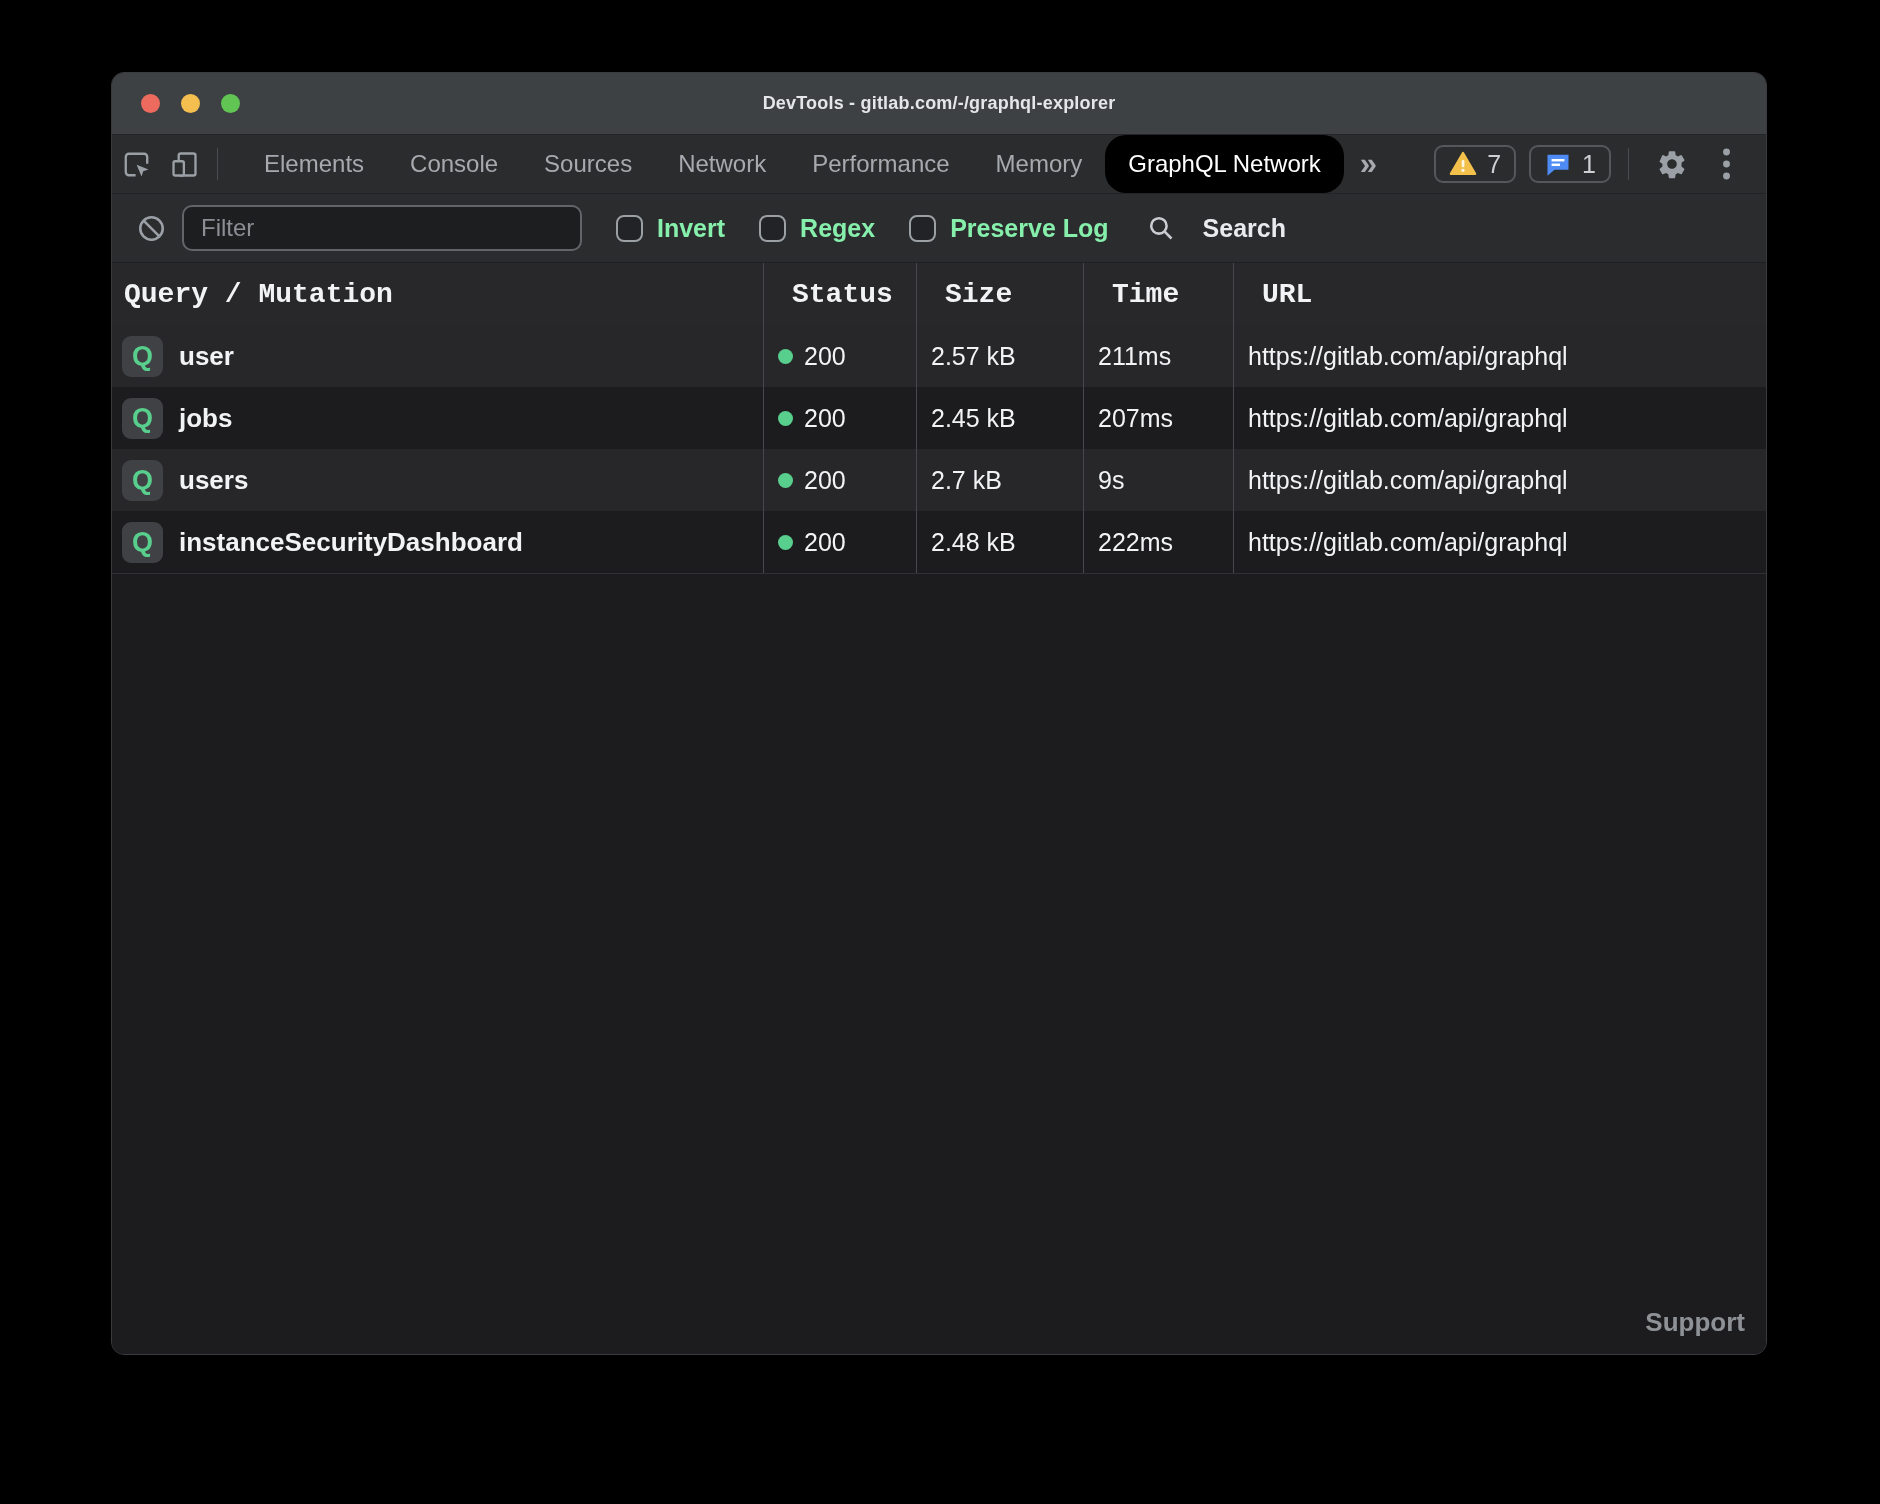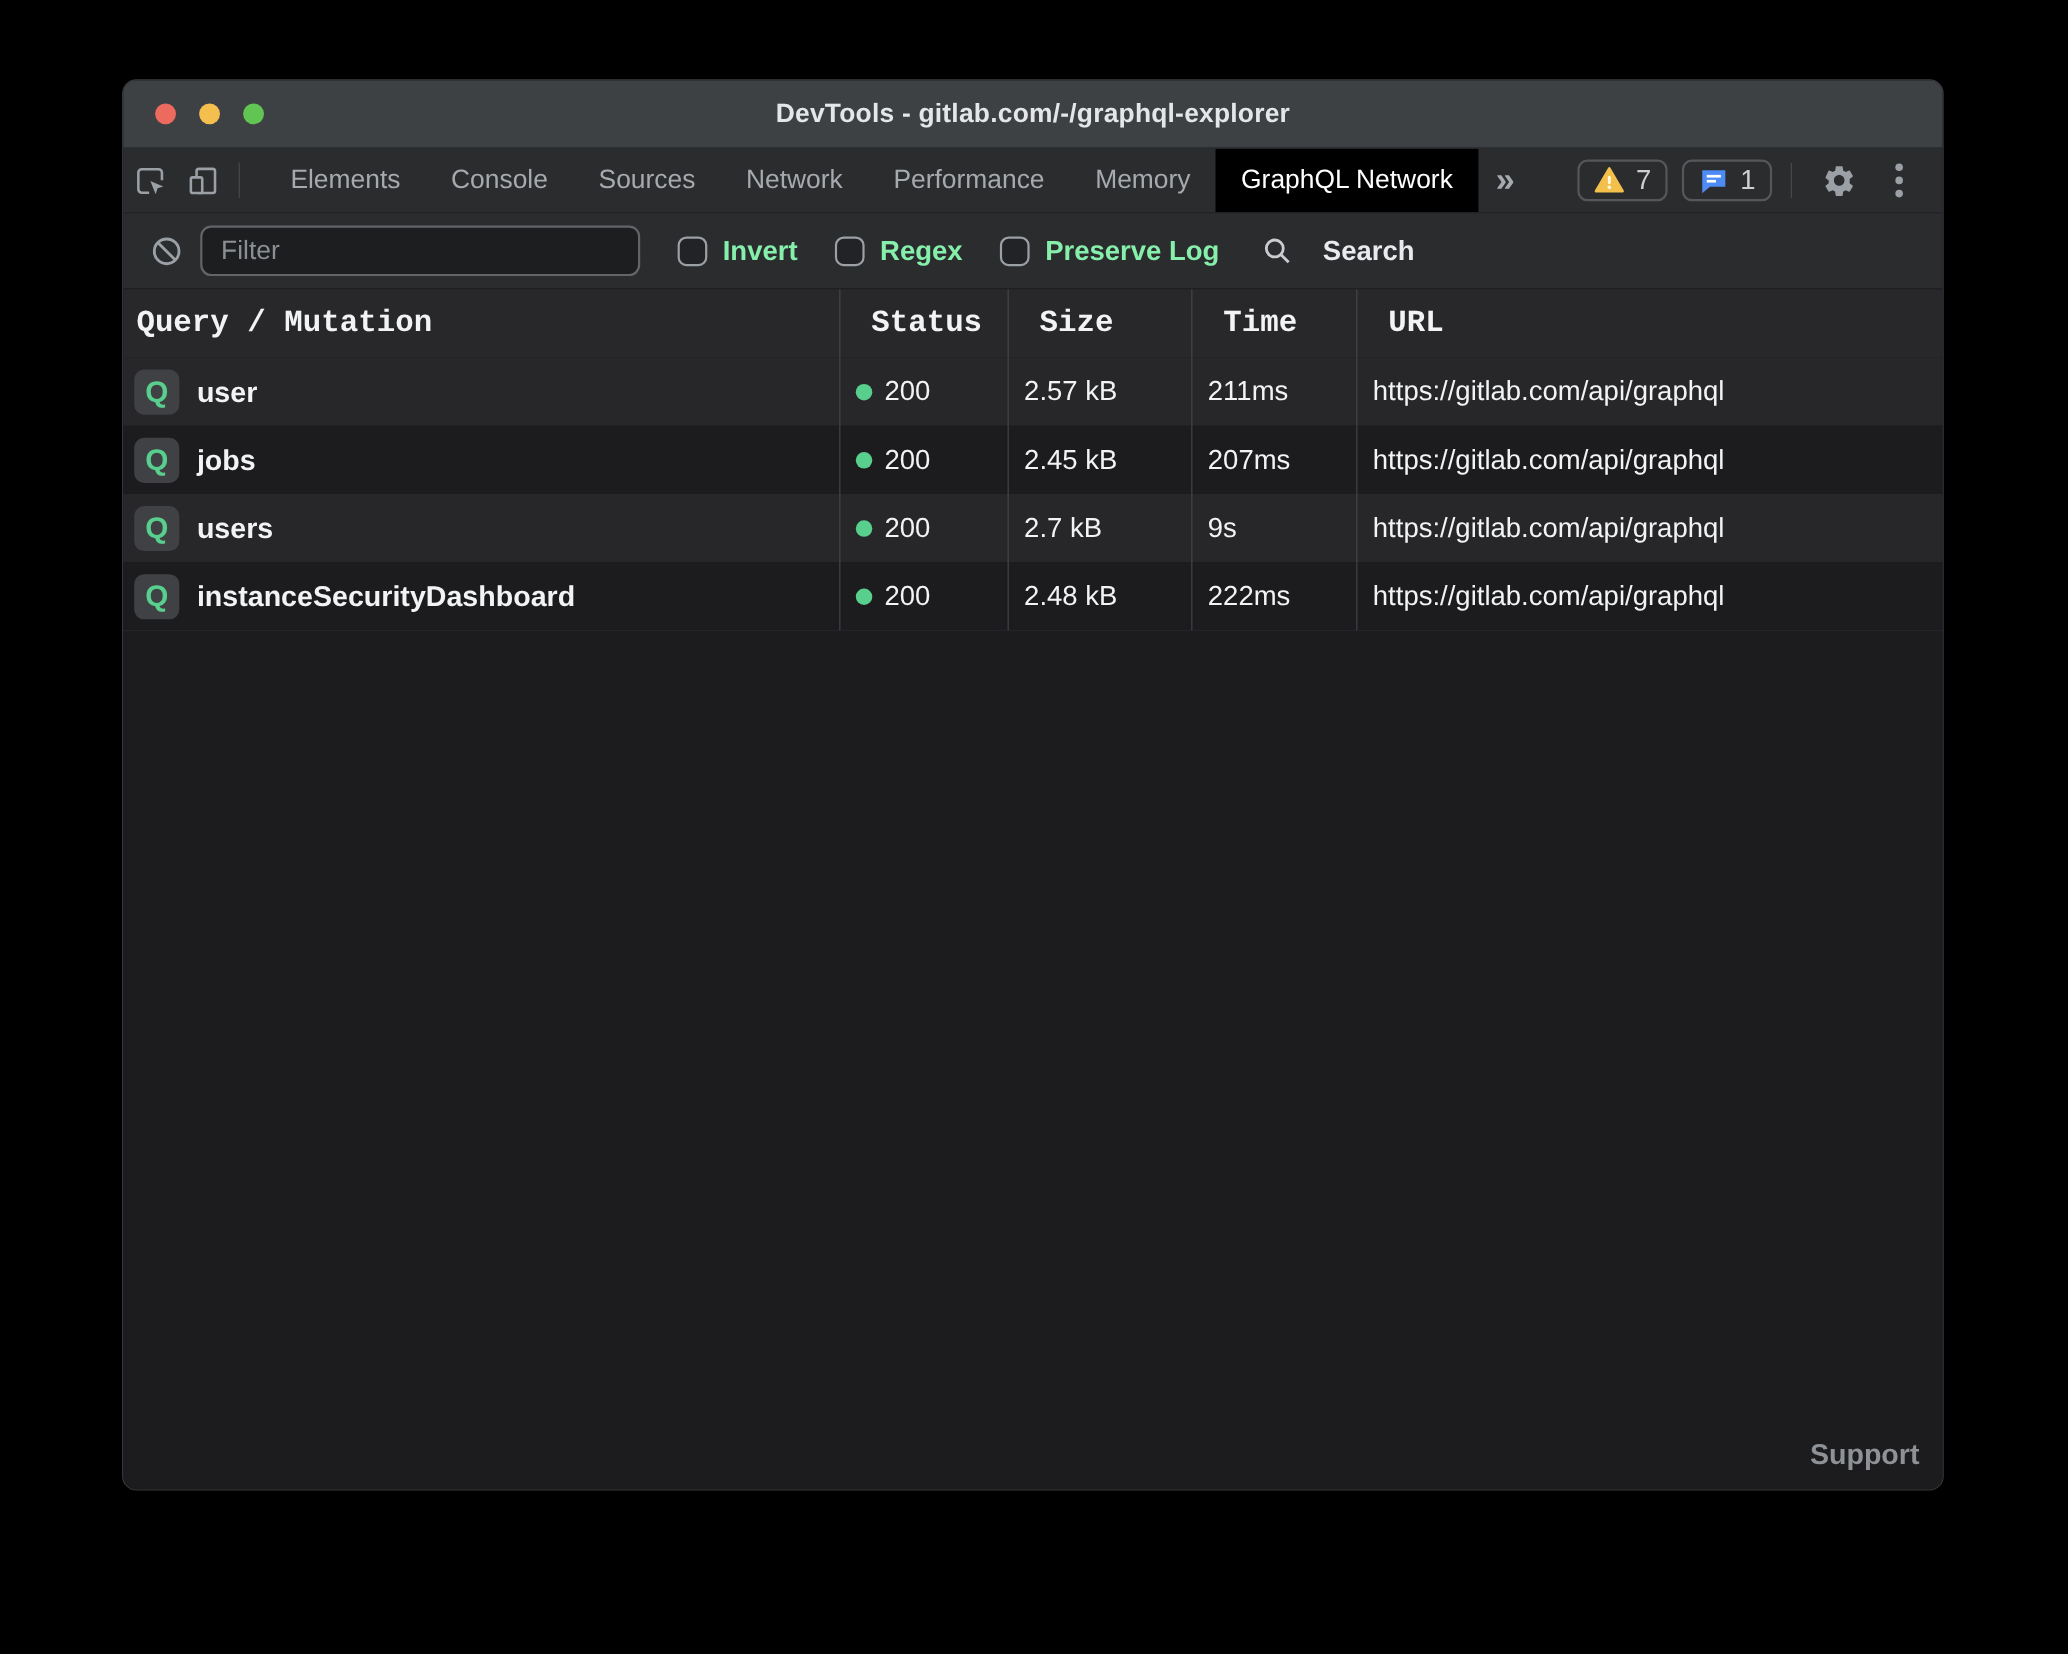--- a/index.html
+++ b/index.html
@@ -17,28 +17,28 @@
   .titlebar{
     height:61px;flex:none;background:#3e4144;position:relative;
     display:flex;align-items:center;justify-content:center;
     border-bottom:1px solid #232428;
   }
   .lights{position:absolute;left:29px;top:0;height:100%;display:flex;align-items:center;gap:21px;}
   .light{width:19px;height:19px;border-radius:50%;}
   .light.red{background:#ed6a5e;}
   .light.yellow{background:#f4bf4f;}
   .light.green{background:#61c554;}
-  .title{color:#e4e6e9;font-size:24px;font-weight:bold;letter-spacing:.2px;}
+  .title{color:#e4e6e9;font-size:18px;font-weight:bold;letter-spacing:.2px;}
   
   .tabbar{height:58px;flex:none;background:#2b2c2e;display:flex;align-items:stretch;}
   .toolbtn{width:48px;display:flex;align-items:center;justify-content:center;flex:none;}
   .vsep{width:1px;background:#4a4b4e;margin:13px 9px;flex:none;}
   .tabs{display:flex;align-items:stretch;margin-left:14px;text-align:center;}
   .tab{display:flex;align-items:center;padding:0 23px;color:#a6aaae;font-size:24px;white-space:nowrap;}
-  .tab.active{background:#000;color:#fff;}
+  .tab.active{background:#000;color:#fff;border-radius:21px;}
   .more{display:flex;align-items:center;padding:0 16px;color:#a6aaae;font-size:31px;font-weight:bold;}
   .tab-right{margin-left:auto;display:flex;align-items:center;gap:13px;padding-right:24px;}
   .badge{
     height:38px;border:2px solid #55575b;border-radius:9px;box-sizing:border-box;
     display:flex;align-items:center;gap:10px;padding:0 13px;color:#cdd0d3;font-size:25px;
   }
   .iconbtn{display:flex;align-items:center;justify-content:center;padding:0 10px;}
   
   .filterbar{
     height:68px;flex:none;background:#2b2c2e;border-top:1px solid #222326;

